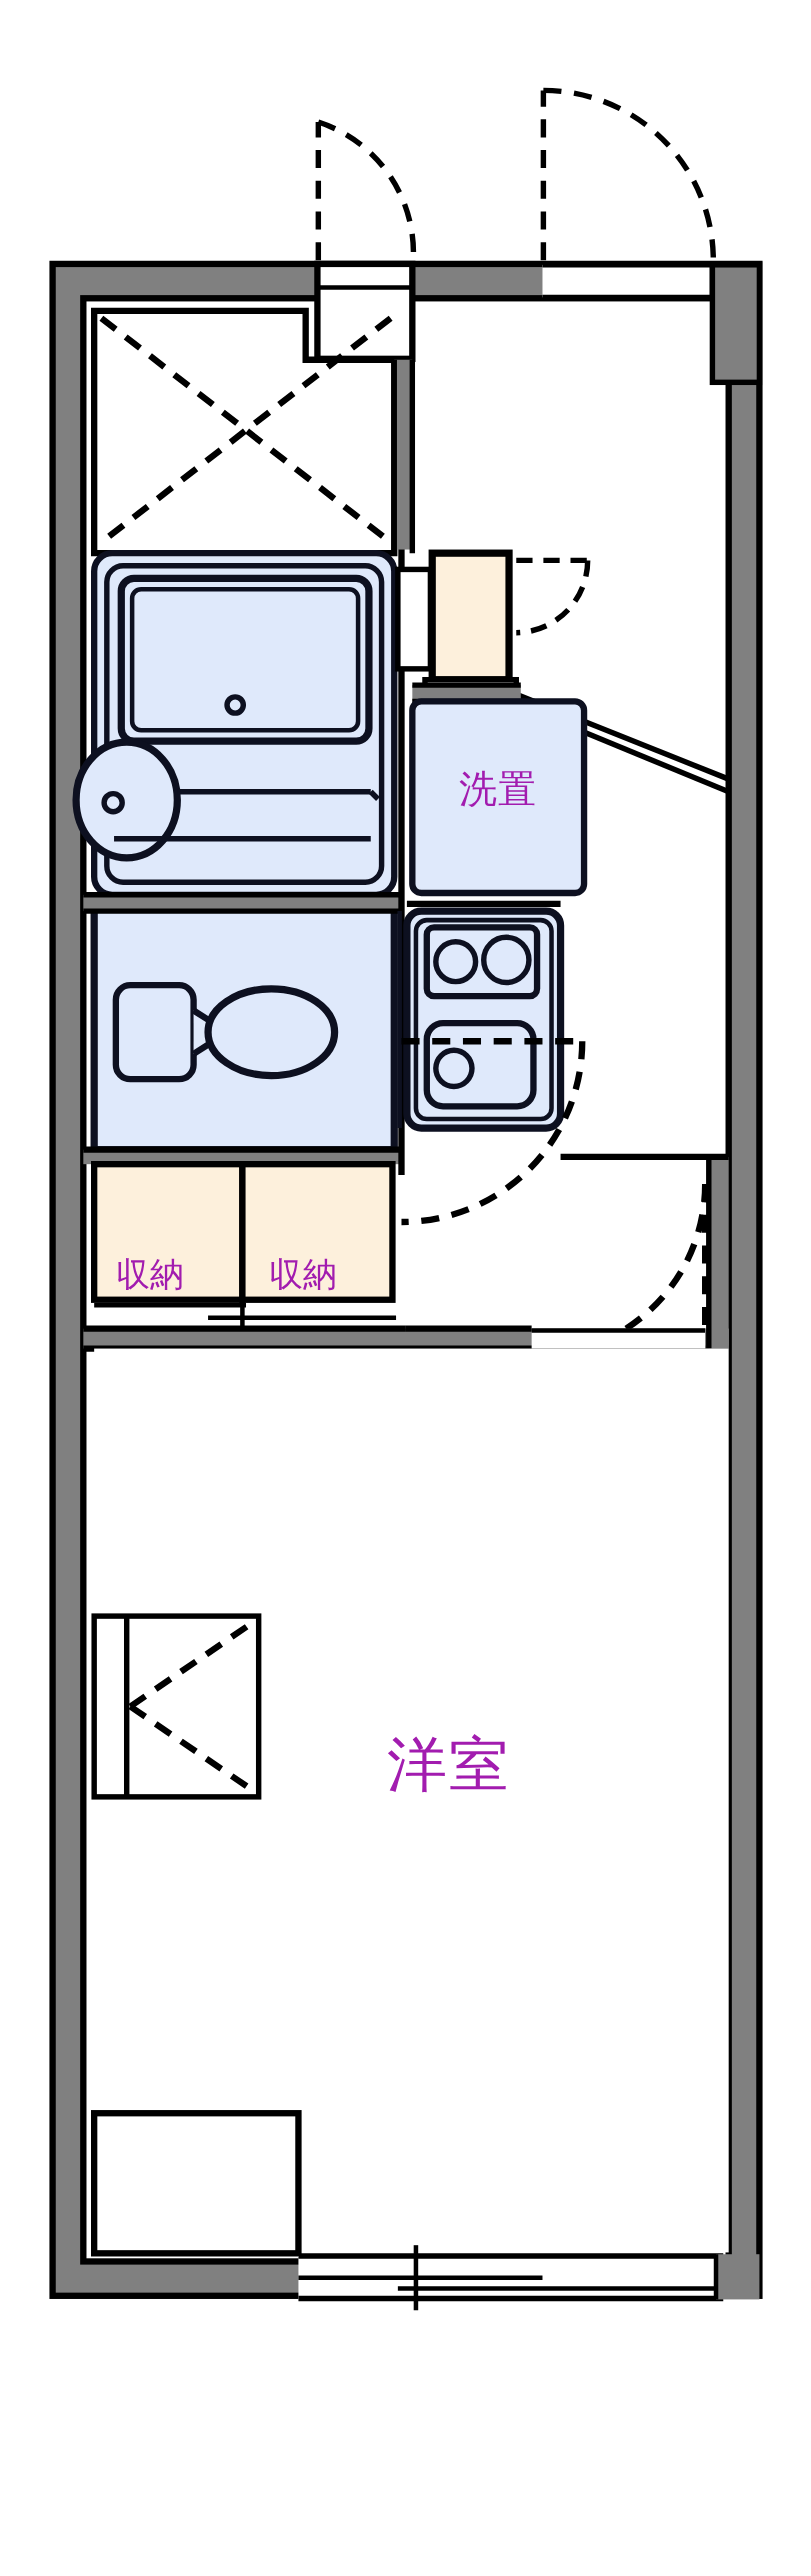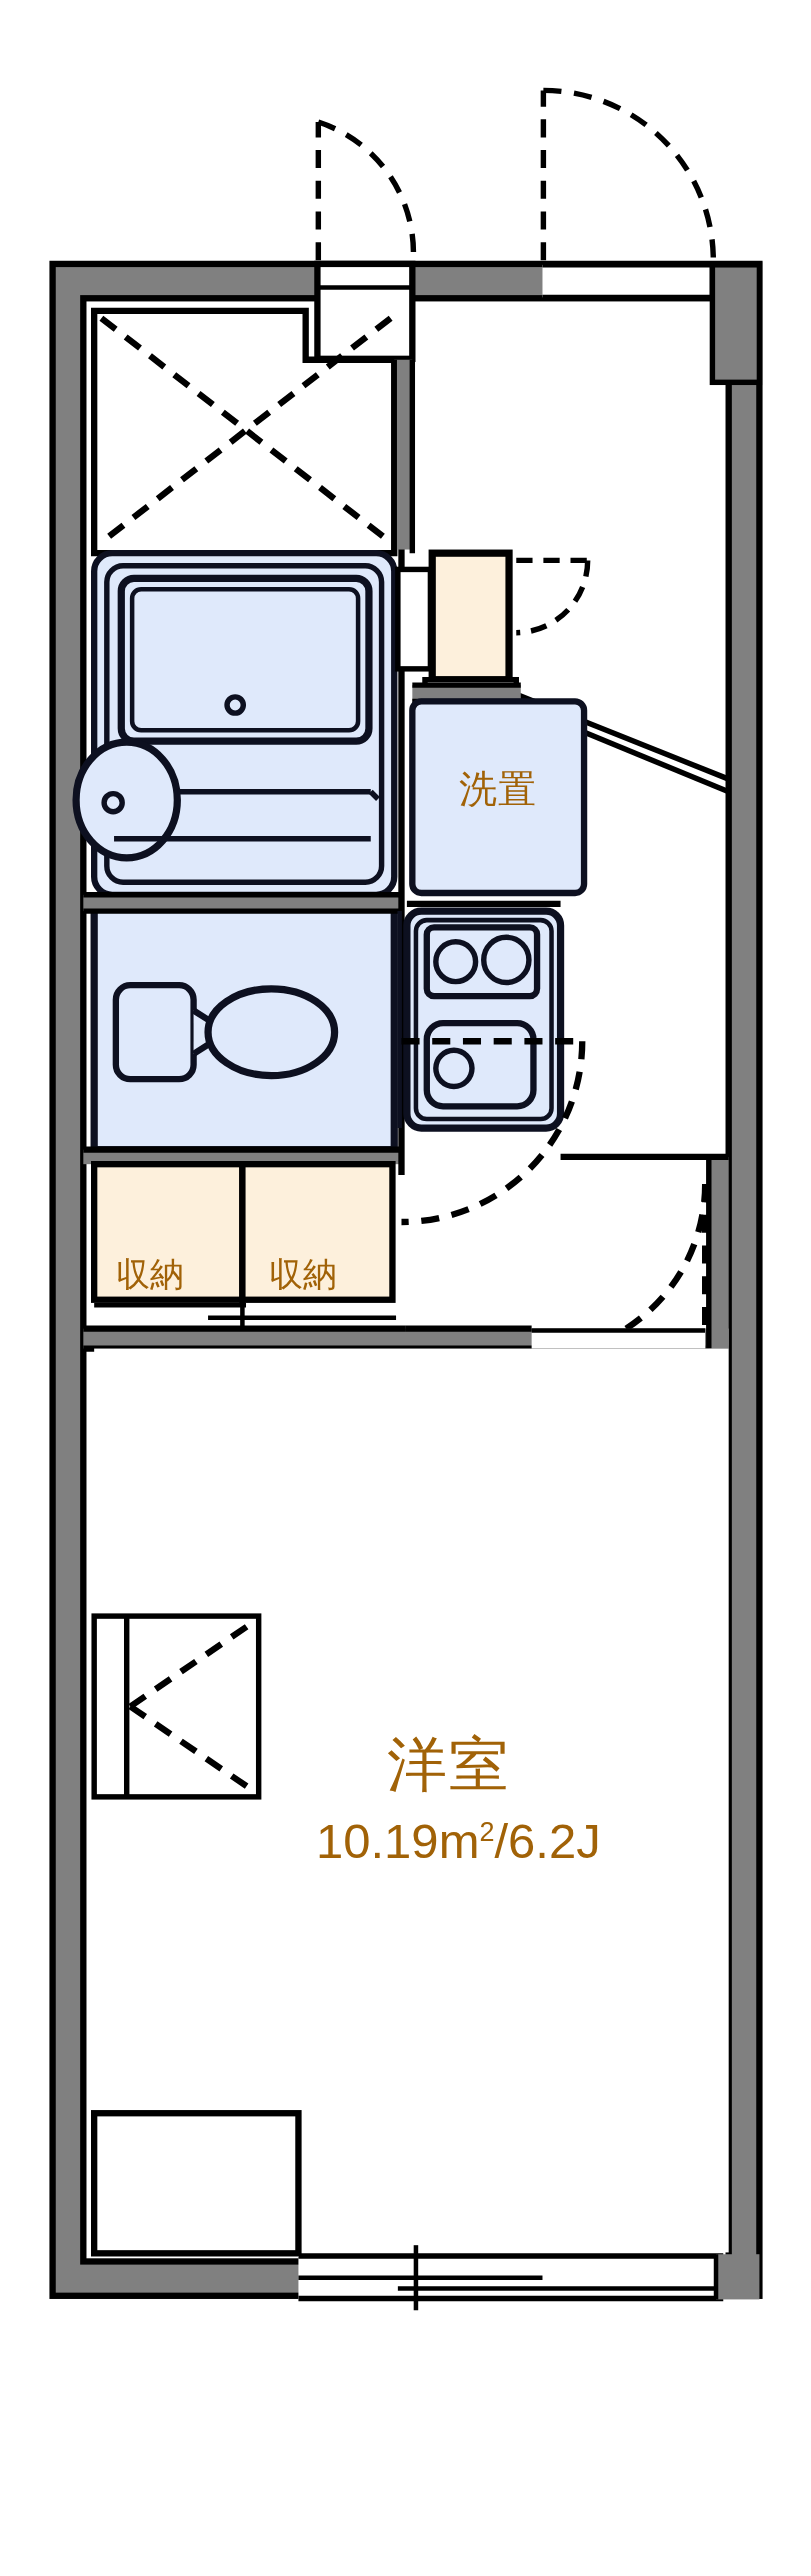--- a/index.html
+++ b/index.html
@@ -1,19 +1,19 @@
 <!DOCTYPE html>
 <html style="font-size:14.5px"><head>
 <meta charset="utf-8">
 <style>
   html,body{margin:0;padding:0;background:#ffffff;}
   body{font-family:"Liberation Sans","DejaVu Sans",sans-serif;}
   #page{position:relative;width:812px;height:2576px;background:#ffffff;overflow:hidden;}
   #plan{position:absolute;left:0;top:0;width:812px;height:2576px;}
-  .lbl{position:absolute;white-space:nowrap;color:#a16207;line-height:1;}
+  .lbl{position:absolute;white-space:nowrap;color:#a21caf;line-height:1;}
   #room-name{font-size:60px;letter-spacing:1.8px;}
   #room-area{font-size:49px;letter-spacing:0px;}
   #room-area sup{font-size:27px;vertical-align:super;}
   .storage-lbl{font-size:34px;margin-top:48px;}
   #washer-lbl{font-size:38px;letter-spacing:0.9px;}
 </style>
 </head>
 <body>
 
 <div id="page">
@@ -206,23 +206,20 @@
       <line x1="440" y1="2532" x2="800" y2="2532" stroke="#000000" stroke-width="5"></line>
       <line x1="460" y1="2484" x2="460" y2="2556" stroke="#000000" stroke-width="5"></line>
       <rect x="792" y="2494" width="48" height="50" fill="#808080" stroke="none"></rect>
       <line x1="792" y1="2494" x2="792" y2="2544" stroke="#000000" stroke-width="5"></line>
     </g>
 
   </svg>
 
   <div class="lbl" id="room-name" style="left:387px;top:1735px;">洋室</div>
 
-  <div class="lbl" id="room-area" style="left:316px;top:1817px;">
-    <span>10.19</span><span>m</span><sup>2</sup><span>/</span><span>6.2J</span>
-  </div>
 
   <div class="lbl" id="washer-lbl" style="left:459px;top:770px;">洗置</div>
 
   <div class="lbl storage-lbl" style="left:116px;top:1209px;">収納</div>
 
   <div class="lbl storage-lbl" style="left:269px;top:1209px;">収納</div>
 
 </div>
 
 

